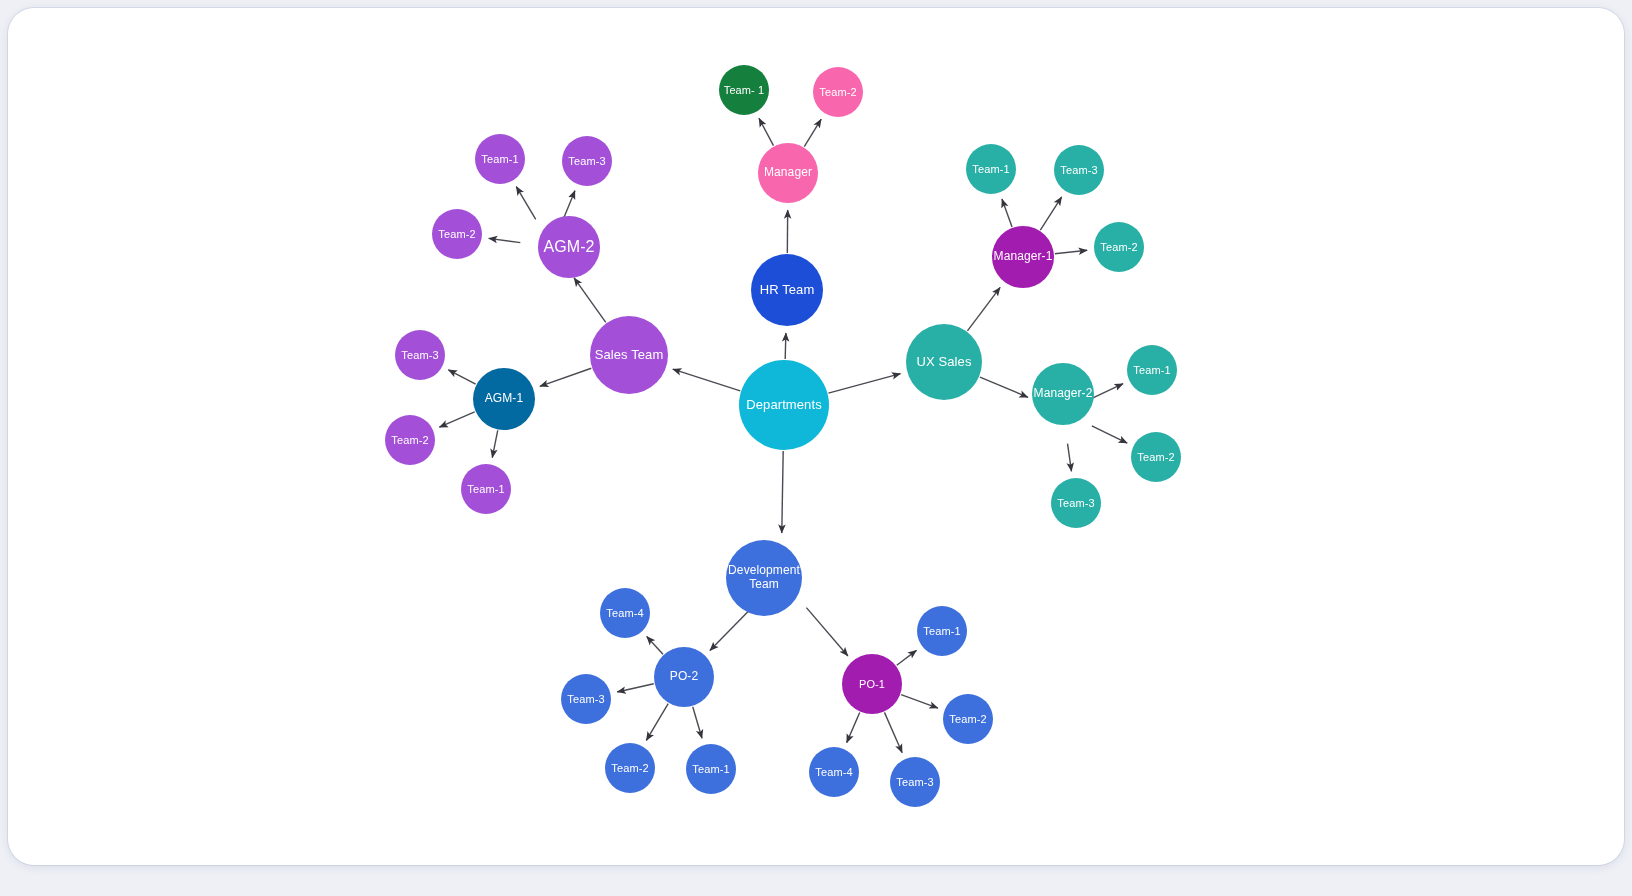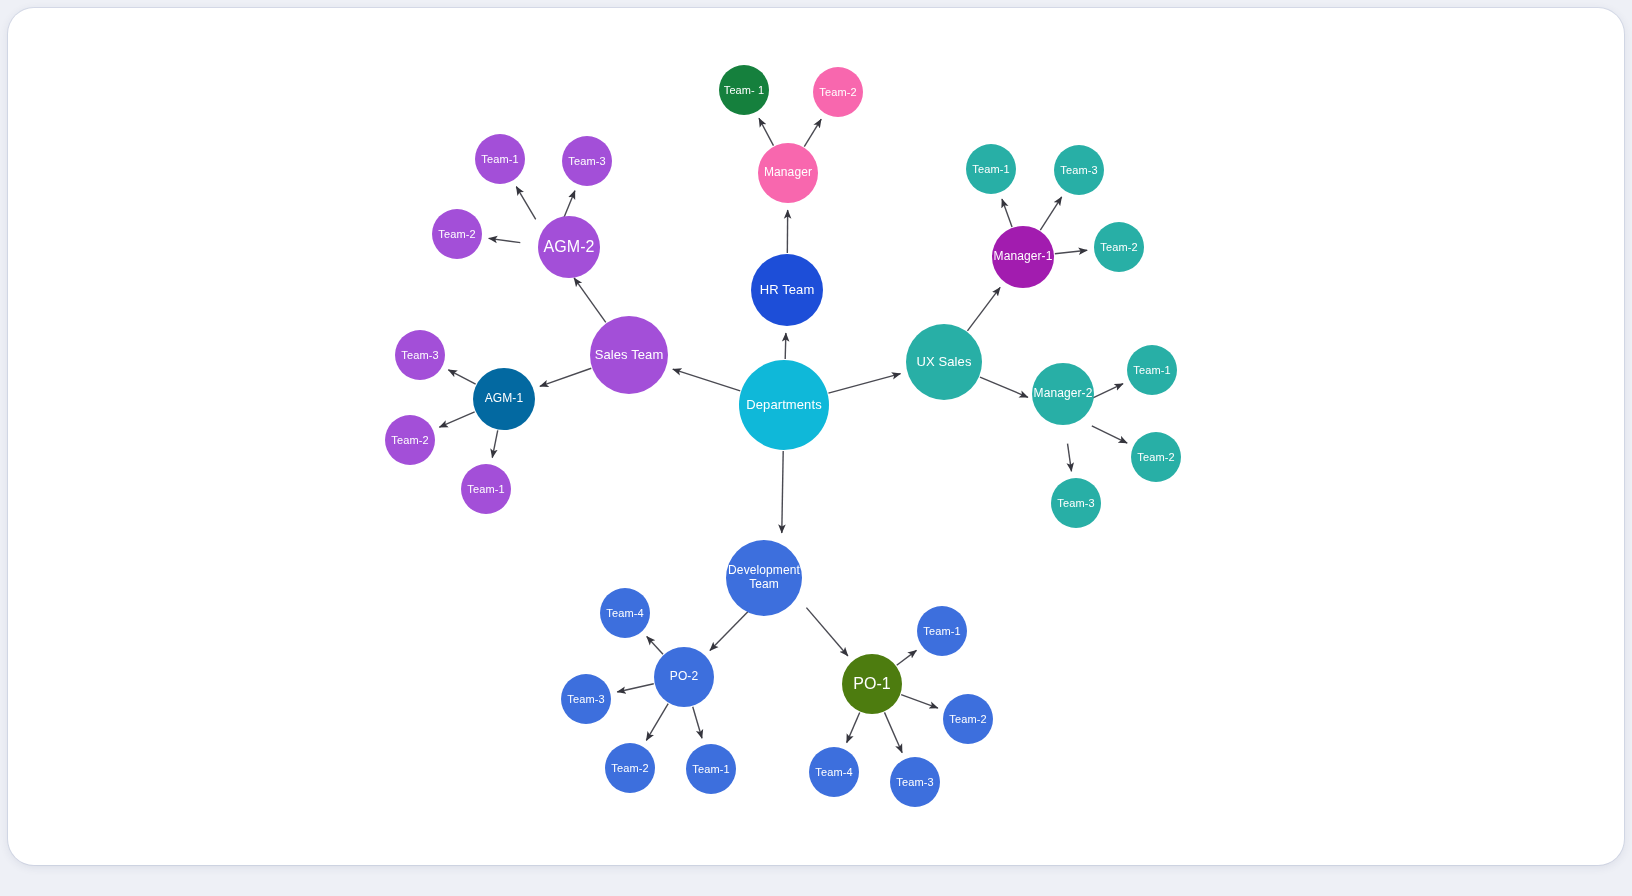--- a/index.html
+++ b/index.html
@@ -186,21 +186,21 @@
         </div>
         <div class="node" style="left: 553px; top: 666px; width: 50px; height: 50px; background: rgb(61, 111, 221); font-size: 11px;">
           <span class="node-label">Team-3</span>
         </div>
         <div class="node" style="left: 597px; top: 735px; width: 50px; height: 50px; background: rgb(61, 111, 221); font-size: 11px;">
           <span class="node-label">Team-2</span>
         </div>
         <div class="node" style="left: 678px; top: 736px; width: 50px; height: 50px; background: rgb(61, 111, 221); font-size: 11px;">
           <span class="node-label">Team-1</span>
         </div>
-        <div class="node" style="left: 834px; top: 646px; width: 60px; height: 60px; background: #4d7c0f; font-size: 16px;">
+        <div class="node" style="left: 834px; top: 646px; width: 60px; height: 60px; background: #a21caf; font-size: 11px;">
           <span class="node-label">PO-1</span>
         </div>
         <div class="node" style="left: 909px; top: 598px; width: 50px; height: 50px; background: rgb(61, 111, 221); font-size: 11px;">
           <span class="node-label">Team-1</span>
         </div>
         <div class="node" style="left: 935px; top: 686px; width: 50px; height: 50px; background: rgb(61, 111, 221); font-size: 11px;">
           <span class="node-label">Team-2</span>
         </div>
         <div class="node" style="left: 882px; top: 749px; width: 50px; height: 50px; background: rgb(61, 111, 221); font-size: 11px;">
           <span class="node-label">Team-3</span>

